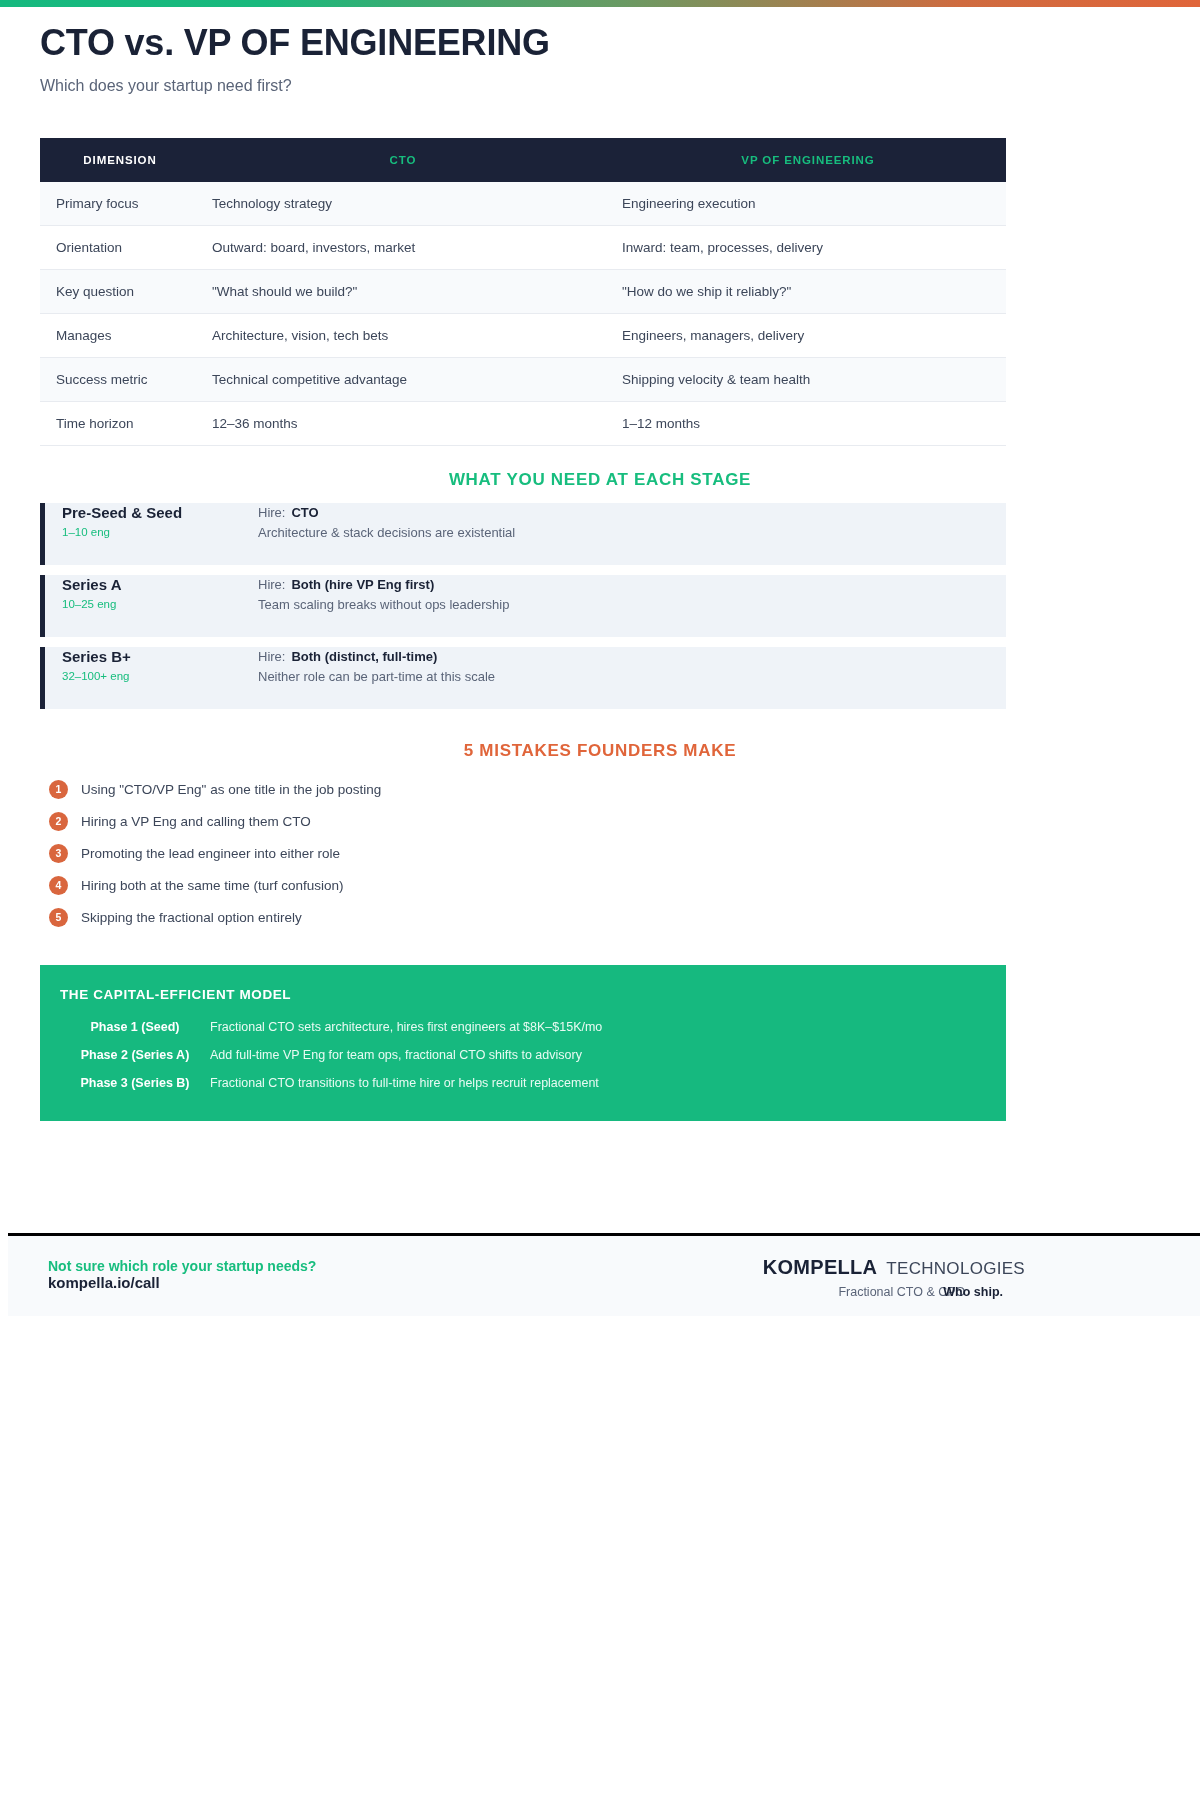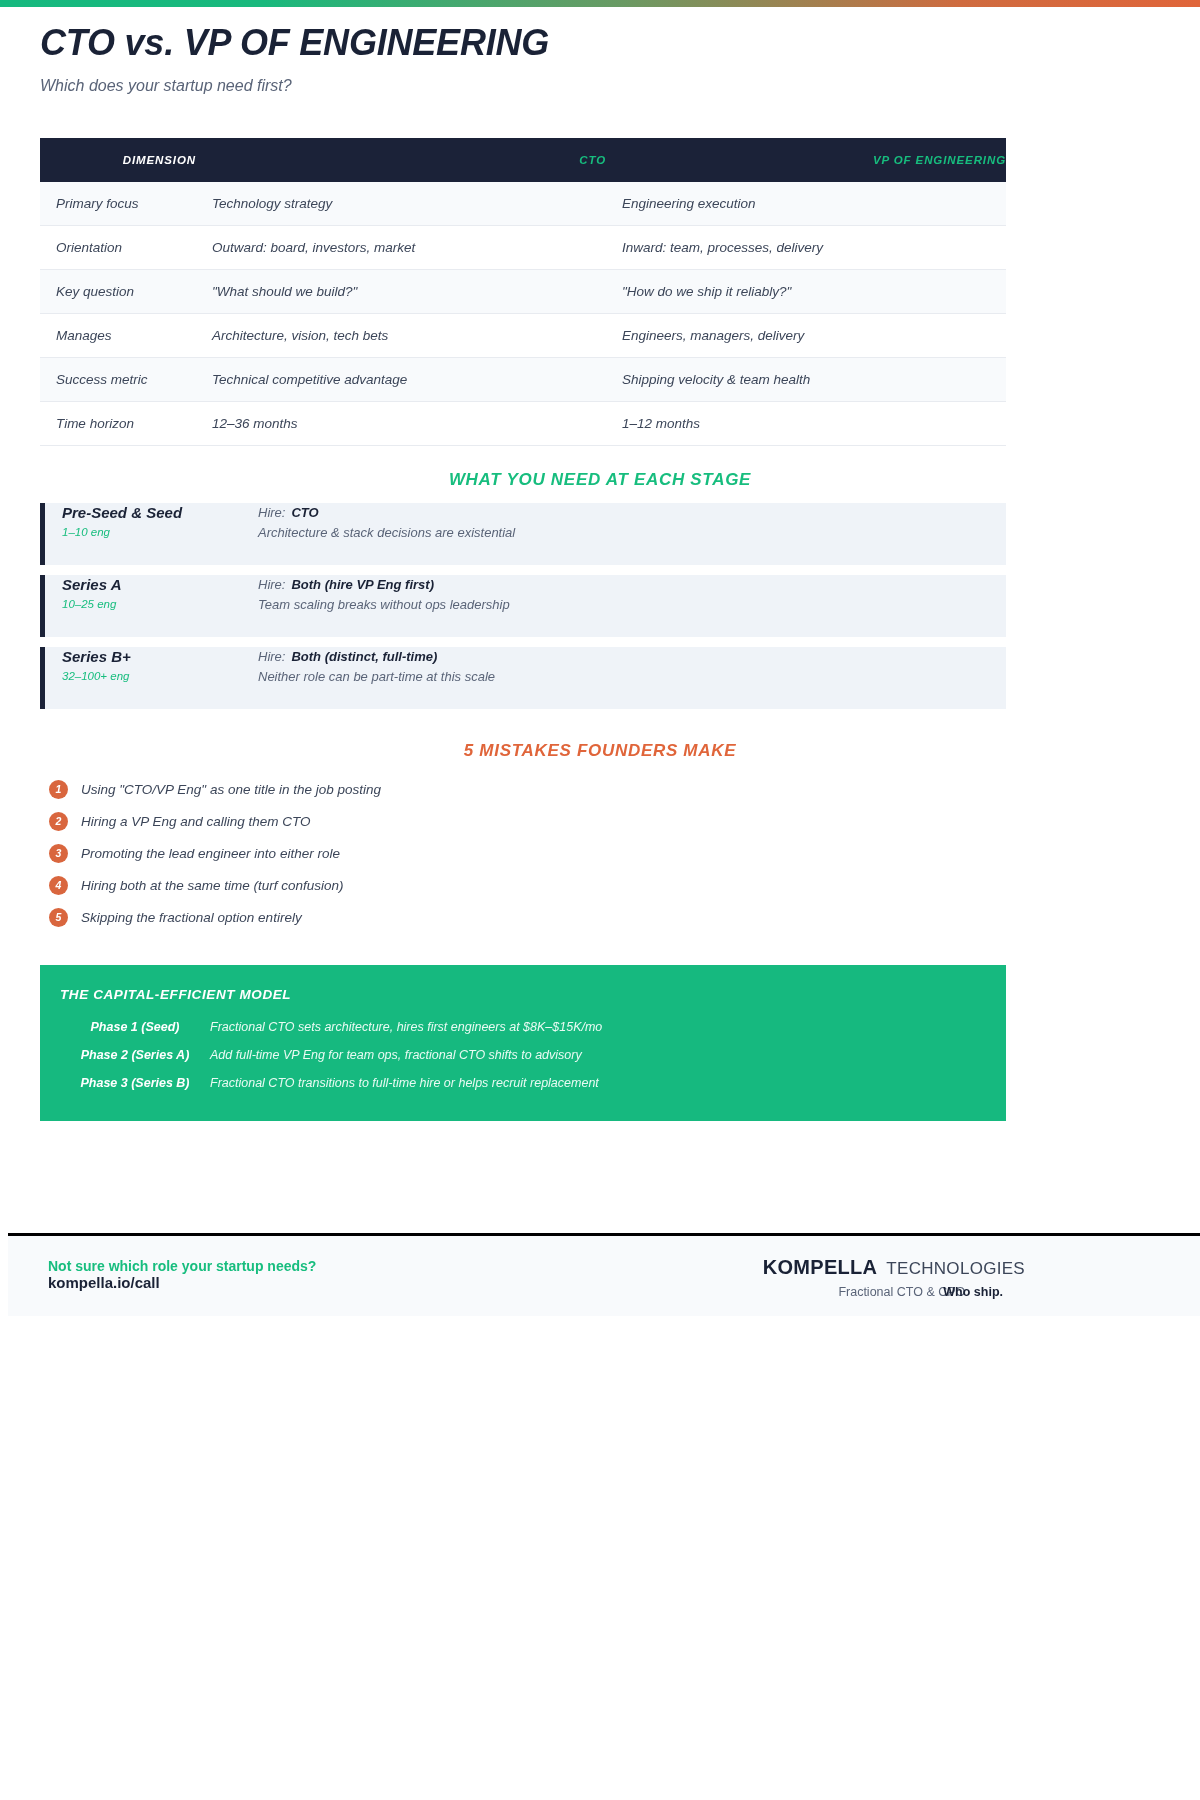--- a/index.html
+++ b/index.html
@@ -12,21 +12,21 @@
   }
   .page { position: relative; width: 1200px; height: 1800px; background: #ffffff; }
 
   
   .topbar {
     position: absolute; top: 0; left: 0;
     width: 1200px; height: 7px;
     background: linear-gradient(90deg, #16b97f 0%, #19b97d 22%, #6a9a63 52%, #cf6b3f 80%, #e0653a 100%);
   }
 
-  .inner { position: absolute; left: 40px; top: 0; width: 1120px; font-style: italic; }
+  .inner { position: absolute; left: 40px; top: 0; width: 1120px; }
 
   
   .h-title {
     margin-top: 22px;
     font-size: 36px;
     font-weight: bold;
     letter-spacing: -0.2px;
     color: #1a2236;
     line-height: 1.15;
   }
@@ -38,21 +38,21 @@
   }
 
   
   .table { margin-top: 43px; width: 966px; border-collapse: collapse; table-layout: fixed; }
   .table thead th {
     background: #1b2238;
     color: #ffffff;
     font-size: 11.5px;
     font-weight: bold;
     letter-spacing: 0.9px;
-    text-align: right;
+    text-align: center;
     padding: 16px 0 16px 4px;
   }
   .table thead th.accent { color: #17bd7e; }
   .table thead th.c1 { width: 156px; }
   .table thead th.c2 { width: 410px; }
   .table thead th.c3 { width: 400px; }
   .table tbody td {
     font-size: 13.5px;
     color: #3c4659;
     padding: 14px 0 14px 16px;

